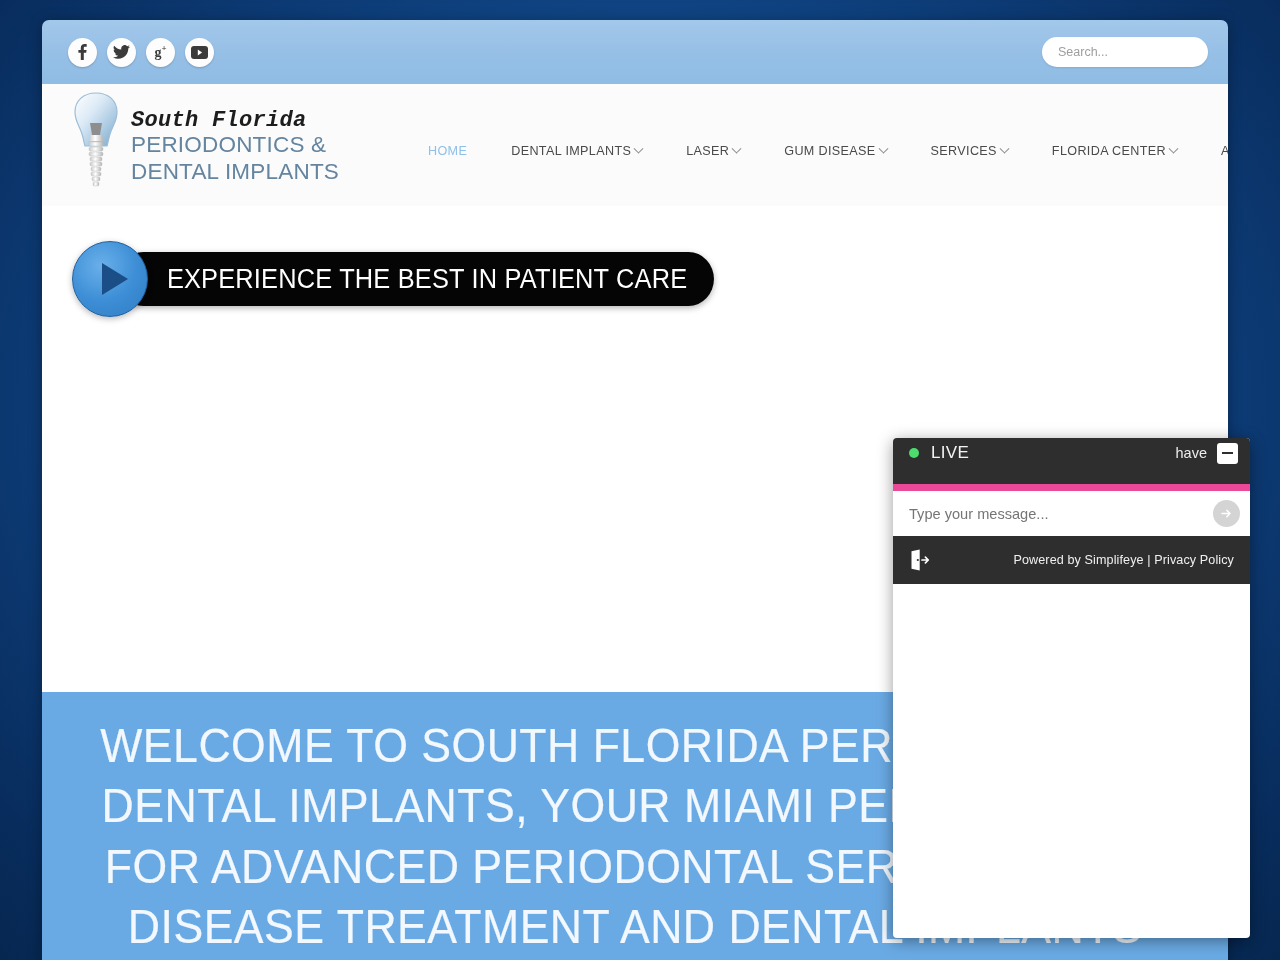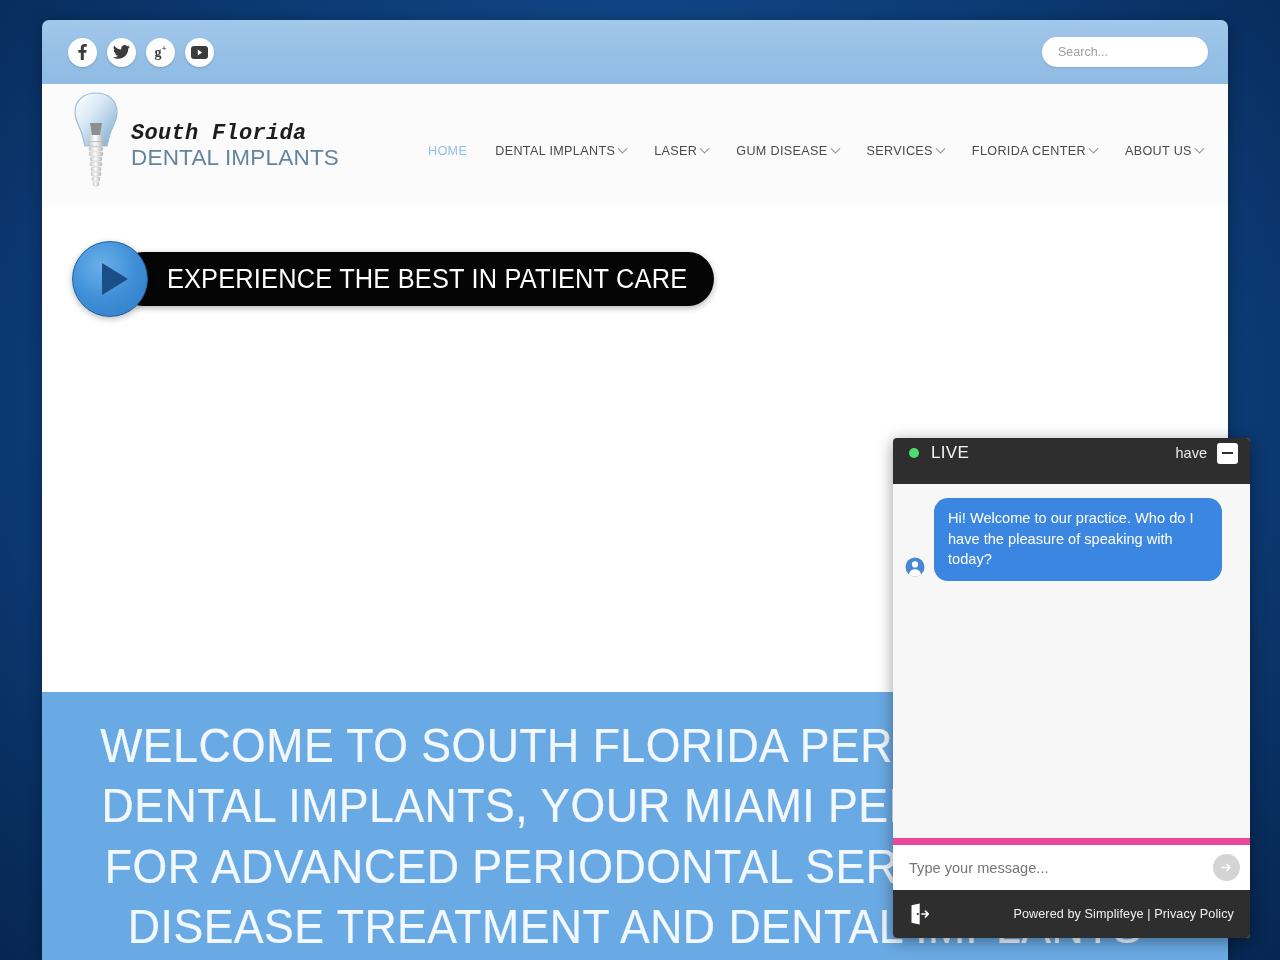--- a/index.html
+++ b/index.html
@@ -107,21 +107,21 @@
     white-space: nowrap;
   }
 
   .nav {
     position: absolute;
     left: 372px;
     right: 18px;
     top: 56px;
     display: flex;
     align-items: center;
-    gap: 0;
+    gap: 16px;
   }
   .nav-item {
     font-size: 12.6px;
     color: #4a4a4a;
     letter-spacing: .35px;
     padding: 4px 14px;
     cursor: pointer;
     white-space: nowrap;
     display: flex;
     align-items: center;
@@ -382,20 +382,21 @@
             <rect x="20" y="73" width="12" height="4" rx="1.5"></rect>
             <rect x="21" y="78" width="10" height="4" rx="1.5"></rect>
             <rect x="21" y="83" width="10" height="4" rx="1.5"></rect>
             <rect x="22" y="88" width="8" height="4" rx="1.5"></rect>
             <rect x="23" y="93" width="6" height="4" rx="1.5"></rect>
           </g>
         </svg>
       </div>
       <div class="logo-text">
         <div class="logo-script">South Florida</div>
+        <div class="logo-sub">PERIODONTICS &amp;</div>
         <div class="logo-sub">DENTAL IMPLANTS</div>
       </div>
     </div>
 
     <nav class="nav">
       <div class="nav-item active">
         <span>HOME</span>
       </div>
       <div class="nav-item">
         <span>DENTAL IMPLANTS</span>
@@ -451,32 +452,20 @@
 
   <div class="chat-head">
     <span class="live-dot"></span>
     <span class="live-label">LIVE</span>
     <span class="hide-label">have</span>
     <span class="min-btn">
         <i></i>
       </span>
   </div>
 
-  <div class="chat-body">
-    <div class="msg-row">
-      <span class="avatar-ico">
-        <svg width="20" height="20" viewBox="0 0 20 20">
-          <circle cx="10" cy="10" r="9.5" fill="#4a86d6"></circle>
-          <circle cx="10" cy="7.4" r="3.1" fill="#fff"></circle>
-          <path d="M3.9 17.2c.7-3.3 3.2-5 6.1-5s5.4 1.7 6.1 5a9.5 9.5 0 0 1-12.2 0z" fill="#fff"></path>
-        </svg>
-      </span>
-      <div class="bubble">Hi! Welcome to our practice.  Who do I have the pleasure of speaking with today?</div>
-    </div>
-  </div>
 
   <div class="chat-input-row">
     <input class="chat-input" type="text" placeholder="Type your message..." style="">
     <span class="send-btn">
       <svg width="15" height="15" viewBox="0 0 15 15">
         <path d="M3 7.5h8M7.8 4.3l3.2 3.2-3.2 3.2" fill="none" stroke="#fff" stroke-width="1.5" stroke-linecap="round" stroke-linejoin="round"></path>
       </svg>
     </span>
   </div>
 

